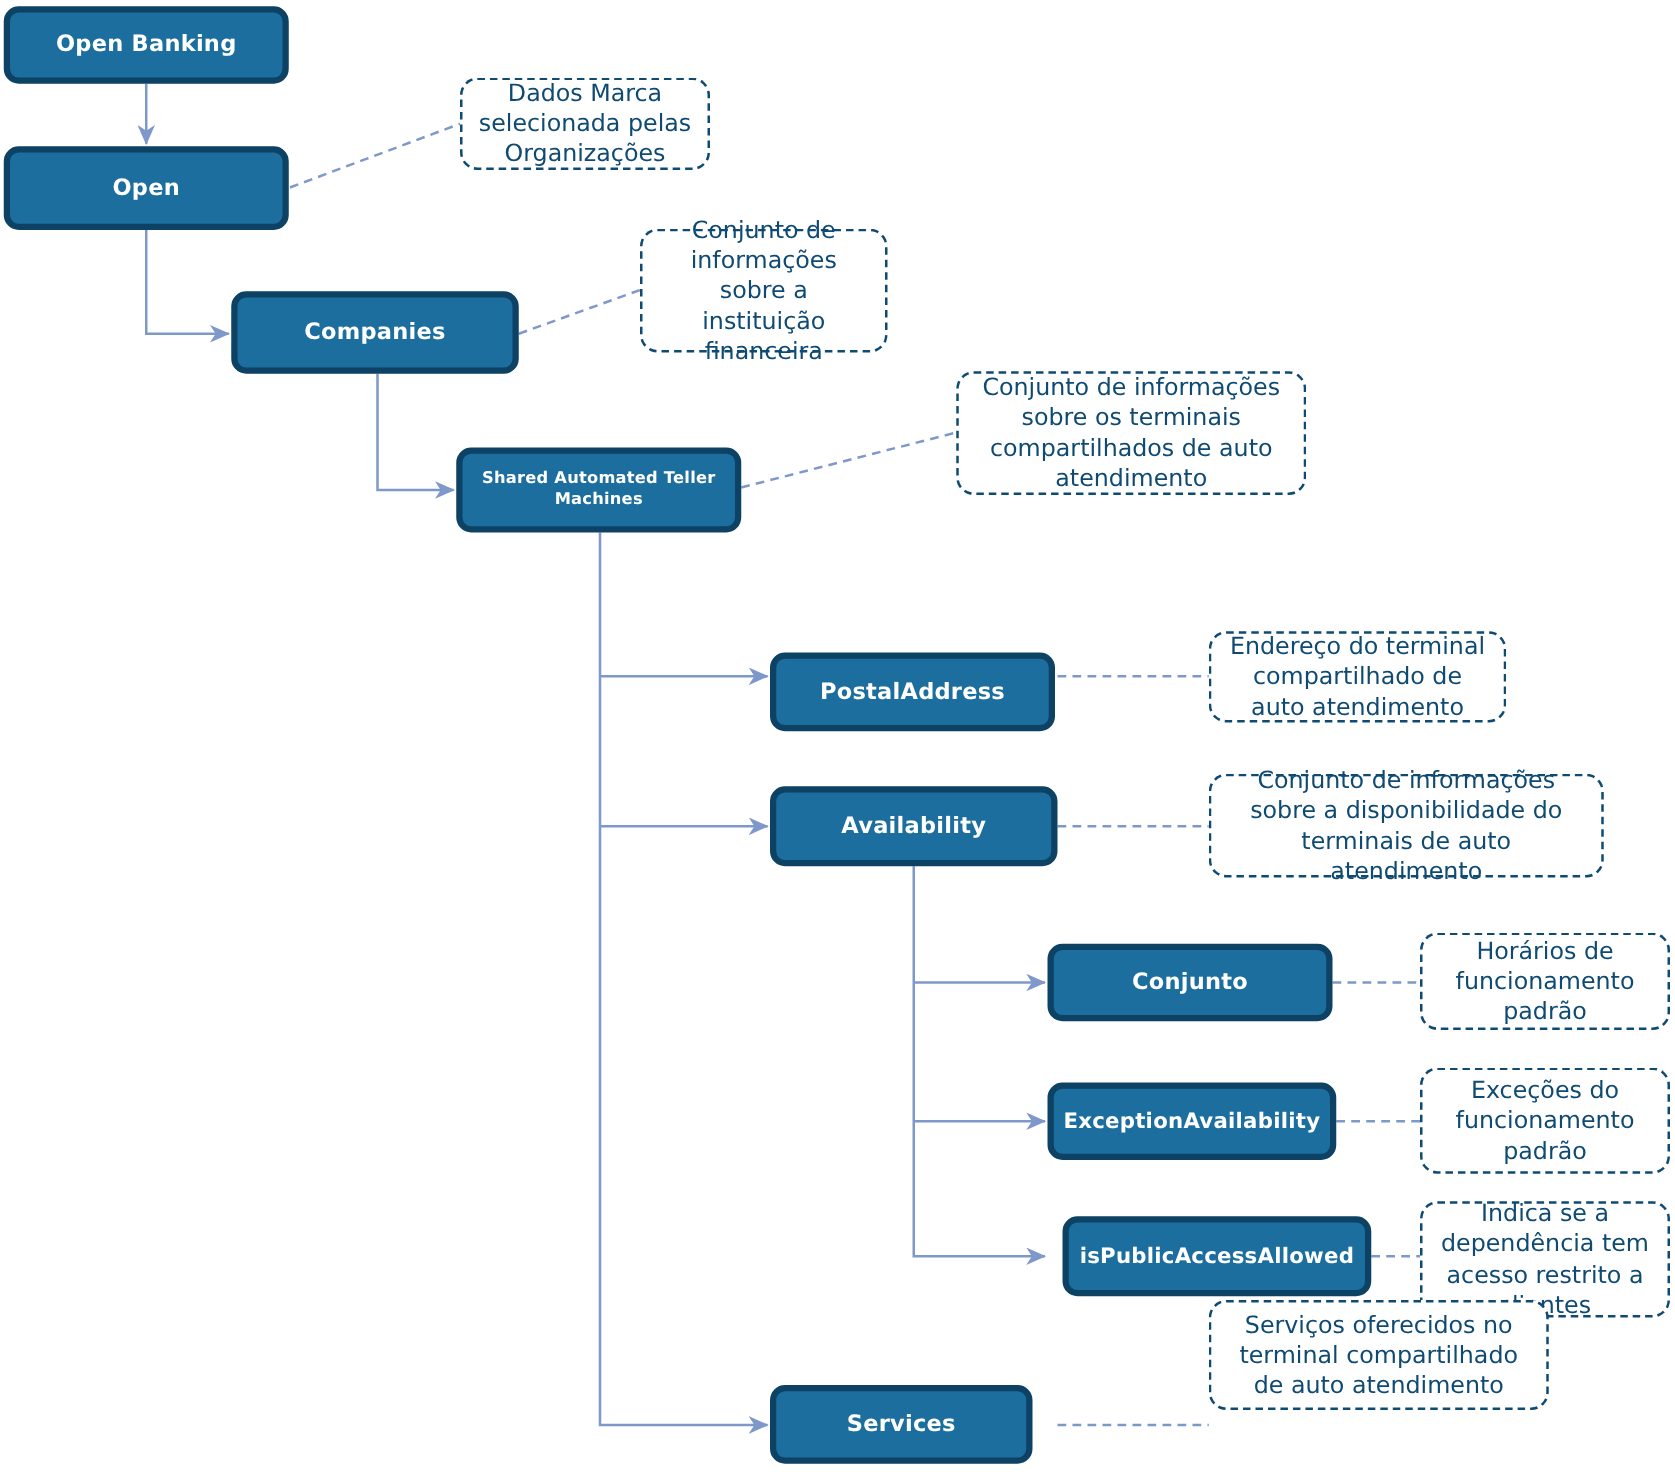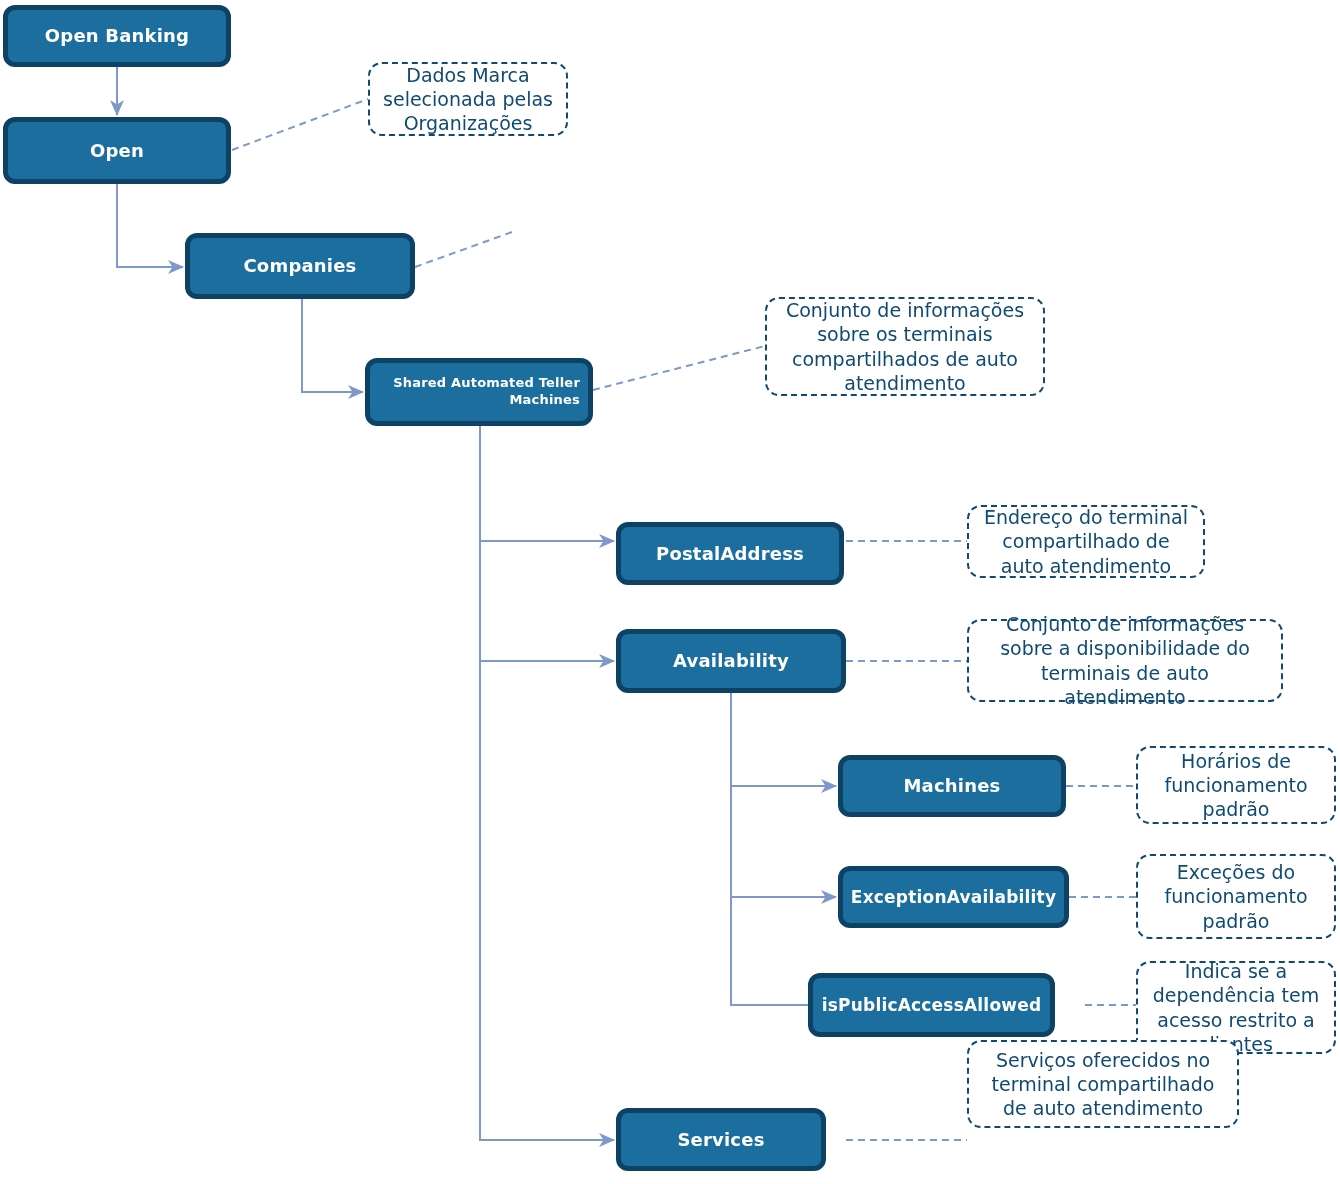--- a/index.html
+++ b/index.html
@@ -24,21 +24,21 @@
   .wires .solid{stroke:var(--connector);stroke-width:2;fill:none;}
   .wires .dash{stroke:var(--connector);stroke-width:2;fill:none;stroke-dasharray:7 5;}
   .wires .head{fill:var(--connector);}
   .node{
     position:absolute;z-index:2;
     background:var(--node-fill);
     border:5px solid var(--node-border);
     border-radius:12px;
     color:var(--node-text);
     display:flex;align-items:center;justify-content:center;
-    text-align:right;
+    text-align:center;
     font-size:18px;font-weight:600;
     line-height:1.3;
     padding:2px 8px;
     letter-spacing:.2px;
   }
   .annotation{
     position:absolute;z-index:2;
     background:var(--bg);
     border:2px dashed var(--ann-border);
     border-radius:14px;
@@ -88,30 +88,31 @@
   <div class="node" style="left:3px;top:117px;width:228px;height:67px">Open</div>
 
   <div class="node" style="left:185px;top:233px;width:230px;height:66px">Companies</div>
 
   <div class="node" style="left:365px;top:358px;width:228px;height:68px;font-size:13px">Shared Automated Teller Machines</div>
 
   <div class="node" style="left:616px;top:522px;width:228px;height:63px">PostalAddress</div>
 
   <div class="node" style="left:616px;top:629px;width:230px;height:64px">Availability</div>
 
-  <div class="node" style="left:838px;top:755px;width:228px;height:62px">Machines</div>
+  <div class="node" style="left:838px;top:755px;width:228px;height:62px">Conjunto</div>
 
   <div class="node" style="left:838px;top:866px;width:231px;height:62px;font-size:17px">ExceptionAvailability</div>
 
-  <div class="node" style="left:808px;top:973px;width:247px;height:64px;font-size:17px">isPublicAccessAllowed</div>
+  <div class="node" style="left:850px;top:973px;width:247px;height:64px;font-size:17px">isPublicAccessAllowed</div>
 
   <div class="node" style="left:616px;top:1108px;width:210px;height:63px">Services</div>
 
   <div class="annotation" style="left:368px;top:62px;width:200px;height:74px">Dados Marca selecionada pelas Organizações</div>
 
+  <div class="annotation" style="left:512px;top:183px;width:198px;height:99px">Conjunto de informações sobre a instituição financeira</div>
 
   <div class="annotation" style="left:765px;top:297px;width:280px;height:99px">Conjunto de informações sobre os terminais compartilhados de auto atendimento</div>
 
   <div class="annotation" style="left:967px;top:505px;width:238px;height:73px">Endereço do terminal compartilhado de auto atendimento</div>
 
   <div class="annotation" style="left:967px;top:619px;width:316px;height:83px">Conjunto de informações sobre a disponibilidade do terminais de auto atendimento</div>
 
   <div class="annotation" style="left:1136px;top:746px;width:200px;height:78px">Horários de funcionamento padrão</div>
 
   <div class="annotation" style="left:1136px;top:854px;width:200px;height:85px">Exceções do funcionamento padrão</div>

